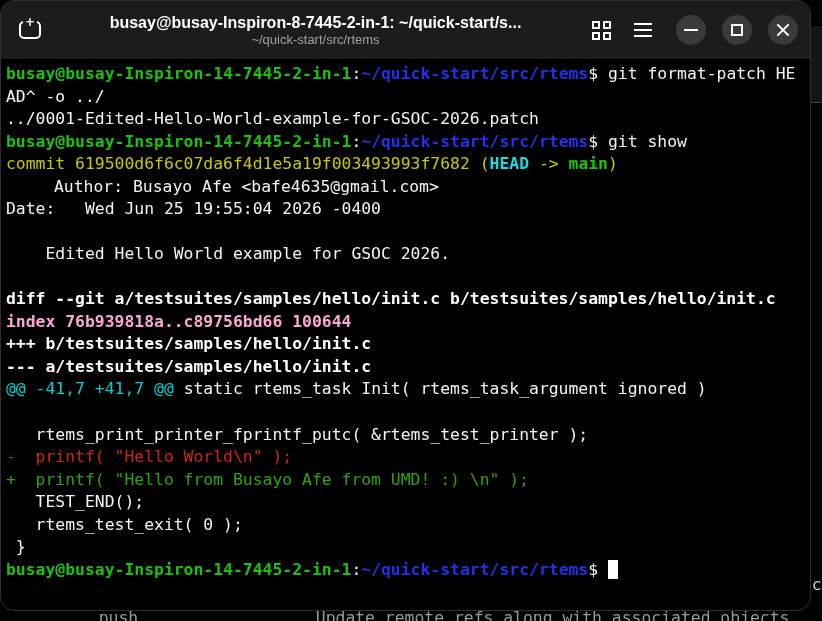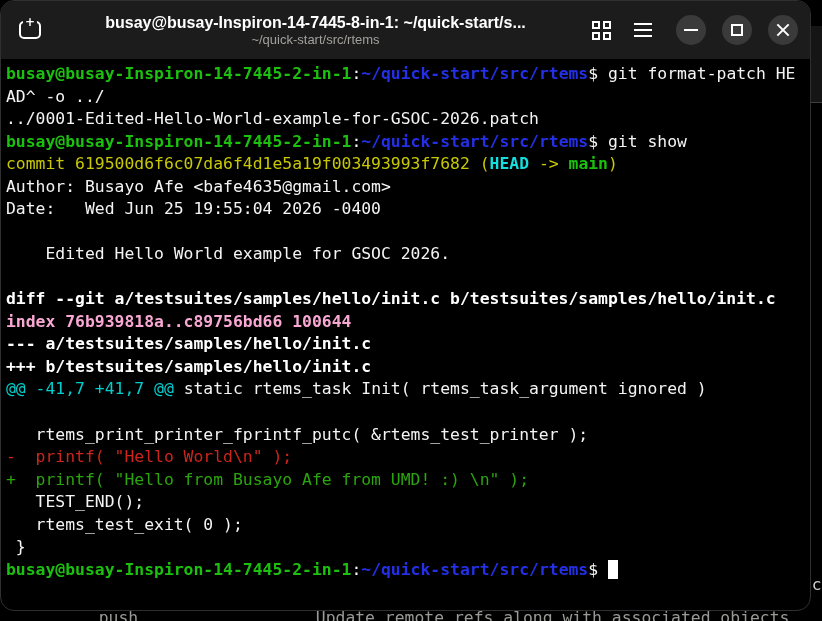--- a/index.html
+++ b/index.html
@@ -55,21 +55,21 @@
 
     <div class="headerbar" style="background: rgb(28, 28, 28);">
 
       <div class="hb-btn">
         <span class="newtab-icon">
             <span class="plus">+</span>
           </span>
       </div>
 
       <div class="titlebox">
-        <div class="wtitle">busay@busay-Inspiron-14-7445-8-in-1: ~/quick-start/s...</div>
+        <div class="wtitle">busay@busay-Inspiron-8-7445-2-in-1: ~/quick-start/s...</div>
         <div class="wsub">~/quick-start/src/rtems</div>
       </div>
 
       <div class="hb-btn">
         <span class="grid-icon">
             <i></i>
             <i></i>
             <i></i>
             <i></i>
           </span>
@@ -96,29 +96,29 @@
           </span>
       </div>
     </div>
 
     <div class="screen">
         <div class="term-line"><span style="color: rgb(28, 192, 14); font-weight: bold;">busay@busay-Inspiron-14-7445-2-in-1</span><span style="color: rgb(244, 244, 244);">:</span><span style="color: rgb(36, 48, 232); font-weight: bold;">~/quick-start/src/rtems</span><span style="color: rgb(244, 244, 244);">$ git format-patch HE</span></div>
         <div class="term-line"><span style="color: rgb(244, 244, 244);">AD^ -o ../</span></div>
         <div class="term-line"><span style="color: rgb(244, 244, 244);">../0001-Edited-Hello-World-example-for-GSOC-2026.patch</span></div>
         <div class="term-line"><span style="color: rgb(28, 192, 14); font-weight: bold;">busay@busay-Inspiron-14-7445-2-in-1</span><span style="color: rgb(244, 244, 244);">:</span><span style="color: rgb(36, 48, 232); font-weight: bold;">~/quick-start/src/rtems</span><span style="color: rgb(244, 244, 244);">$ git show</span></div>
         <div class="term-line"><span style="color: rgb(200, 200, 5);">commit 619500d6f6c07da6f4d1e5a19f003493993f7682 (</span><span style="color: rgb(20, 222, 222); font-weight: bold;">HEAD</span><span style="color: rgb(200, 200, 5);"> -&gt; </span><span style="color: rgb(28, 192, 14); font-weight: bold;">main</span><span style="color: rgb(200, 200, 5);">)</span></div>
-        <div class="term-line"><span style="color: rgb(244, 244, 244);">Author: Busayo Afe &lt;bafe4635@gmail.com&gt;</span></div>
+        <div class="term-line"><span style="color: rgb(244, 244, 244); margin-left: 48px;">Author: Busayo Afe &lt;bafe4635@gmail.com&gt;</span></div>
         <div class="term-line"><span style="color: rgb(244, 244, 244);">Date:   Wed Jun 25 19:55:04 2026 -0400</span></div>
         <div class="term-line"> </div>
         <div class="term-line"><span style="color: rgb(244, 244, 244);">    Edited Hello World example for GSOC 2026.</span></div>
         <div class="term-line"> </div>
         <div class="term-line"><span style="color: rgb(255, 255, 255); font-weight: bold;">diff --git a/testsuites/samples/hello/init.c b/testsuites/samples/hello/init.c</span></div>
         <div class="term-line"><span style="color: #f9a8d4; font-weight: bold;">index 76b939818a..c89756bd66 100644</span></div>
+        <div class="term-line"><span style="color: rgb(255, 255, 255); font-weight: bold;">+++ b/testsuites/samples/hello/init.c</span></div>
         <div class="term-line"><span style="color: rgb(255, 255, 255); font-weight: bold;">--- a/testsuites/samples/hello/init.c</span></div>
-        <div class="term-line"><span style="color: rgb(255, 255, 255); font-weight: bold;">+++ b/testsuites/samples/hello/init.c</span></div>
         <div class="term-line"><span style="color: rgb(0, 205, 205);">@@ -41,7 +41,7 @@</span><span style="color: rgb(244, 244, 244);"> static rtems_task Init( rtems_task_argument ignored )</span></div>
         <div class="term-line"> </div>
         <div class="term-line"><span style="color: rgb(244, 244, 244);">   rtems_print_printer_fprintf_putc( &amp;rtems_test_printer );</span></div>
         <div class="term-line"><span style="color: rgb(205, 37, 28);">-  printf( "Hello World\n" );</span></div>
         <div class="term-line"><span style="color: rgb(43, 164, 13);">+  printf( "Hello from Busayo Afe from UMD! :) \n" );</span></div>
         <div class="term-line"><span style="color: rgb(244, 244, 244); text-align: center;">   TEST_END();</span></div>
         <div class="term-line"><span style="color: rgb(244, 244, 244);">   rtems_test_exit( 0 );</span></div>
         <div class="term-line"><span style="color: rgb(244, 244, 244);"> }</span></div>
         <div class="term-line"><span style="color: rgb(28, 192, 14); font-weight: bold;">busay@busay-Inspiron-14-7445-2-in-1</span><span style="color: rgb(244, 244, 244);">:</span><span style="color: rgb(36, 48, 232); font-weight: bold;">~/quick-start/src/rtems</span><span style="color: rgb(244, 244, 244);">$ </span><span class="cursor"></span></div>
       </div>

